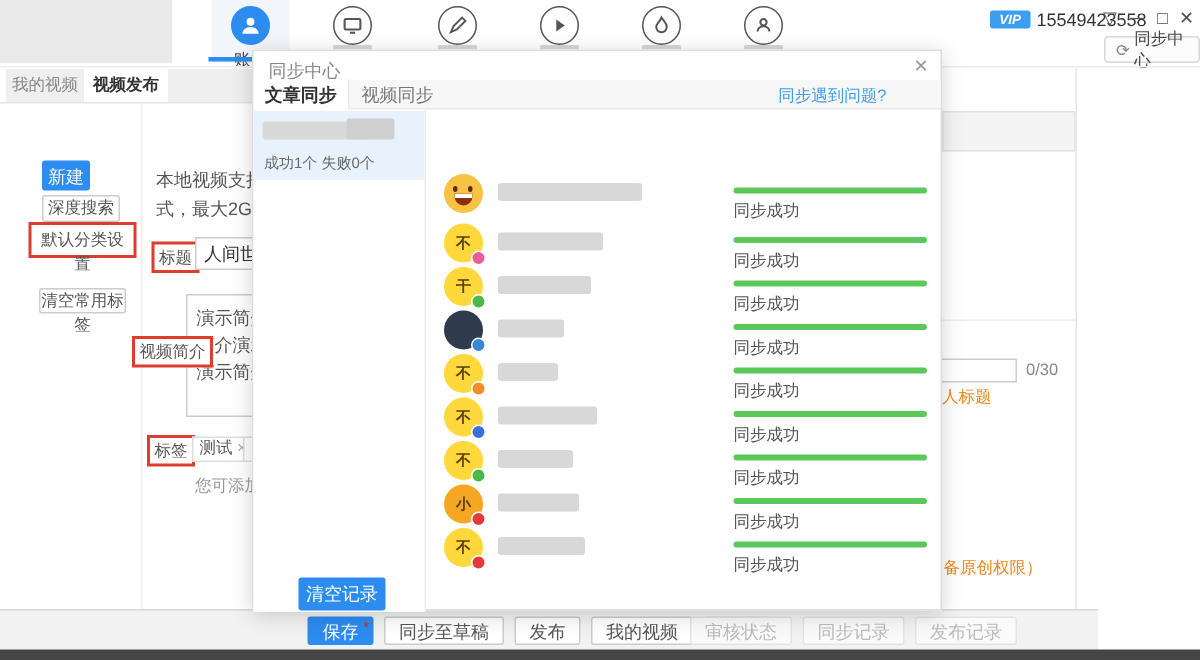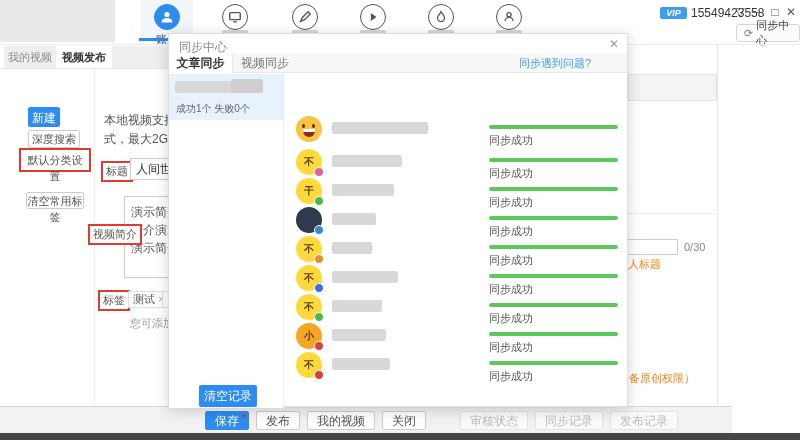--- a/index.html
+++ b/index.html
@@ -290,20 +290,21 @@
           <div class="blurbar nameblur" style="width: 58px;"></div>
           <div class="pbar"></div>
           <div class="pstatus">同步成功</div>
         </div>
       </div>
   </div>
 
   <div class="abs" id="bottom-bar">
     <div id="bb-buttons">
         <div class="bb-btn primary">保存<span class="star">*</span></div>
+        <div class="bb-btn">同步至草稿</div>
         <div class="bb-btn">发布</div>
         <div class="bb-btn">我的视频</div>
         <div class="bb-btn">关闭</div>
       </div>
     <div id="bb-disabled">
         <div class="bb-btn disabled">审核状态</div>
         <div class="bb-btn disabled">同步记录</div>
         <div class="bb-btn disabled">发布记录</div>
       </div>
   </div>

